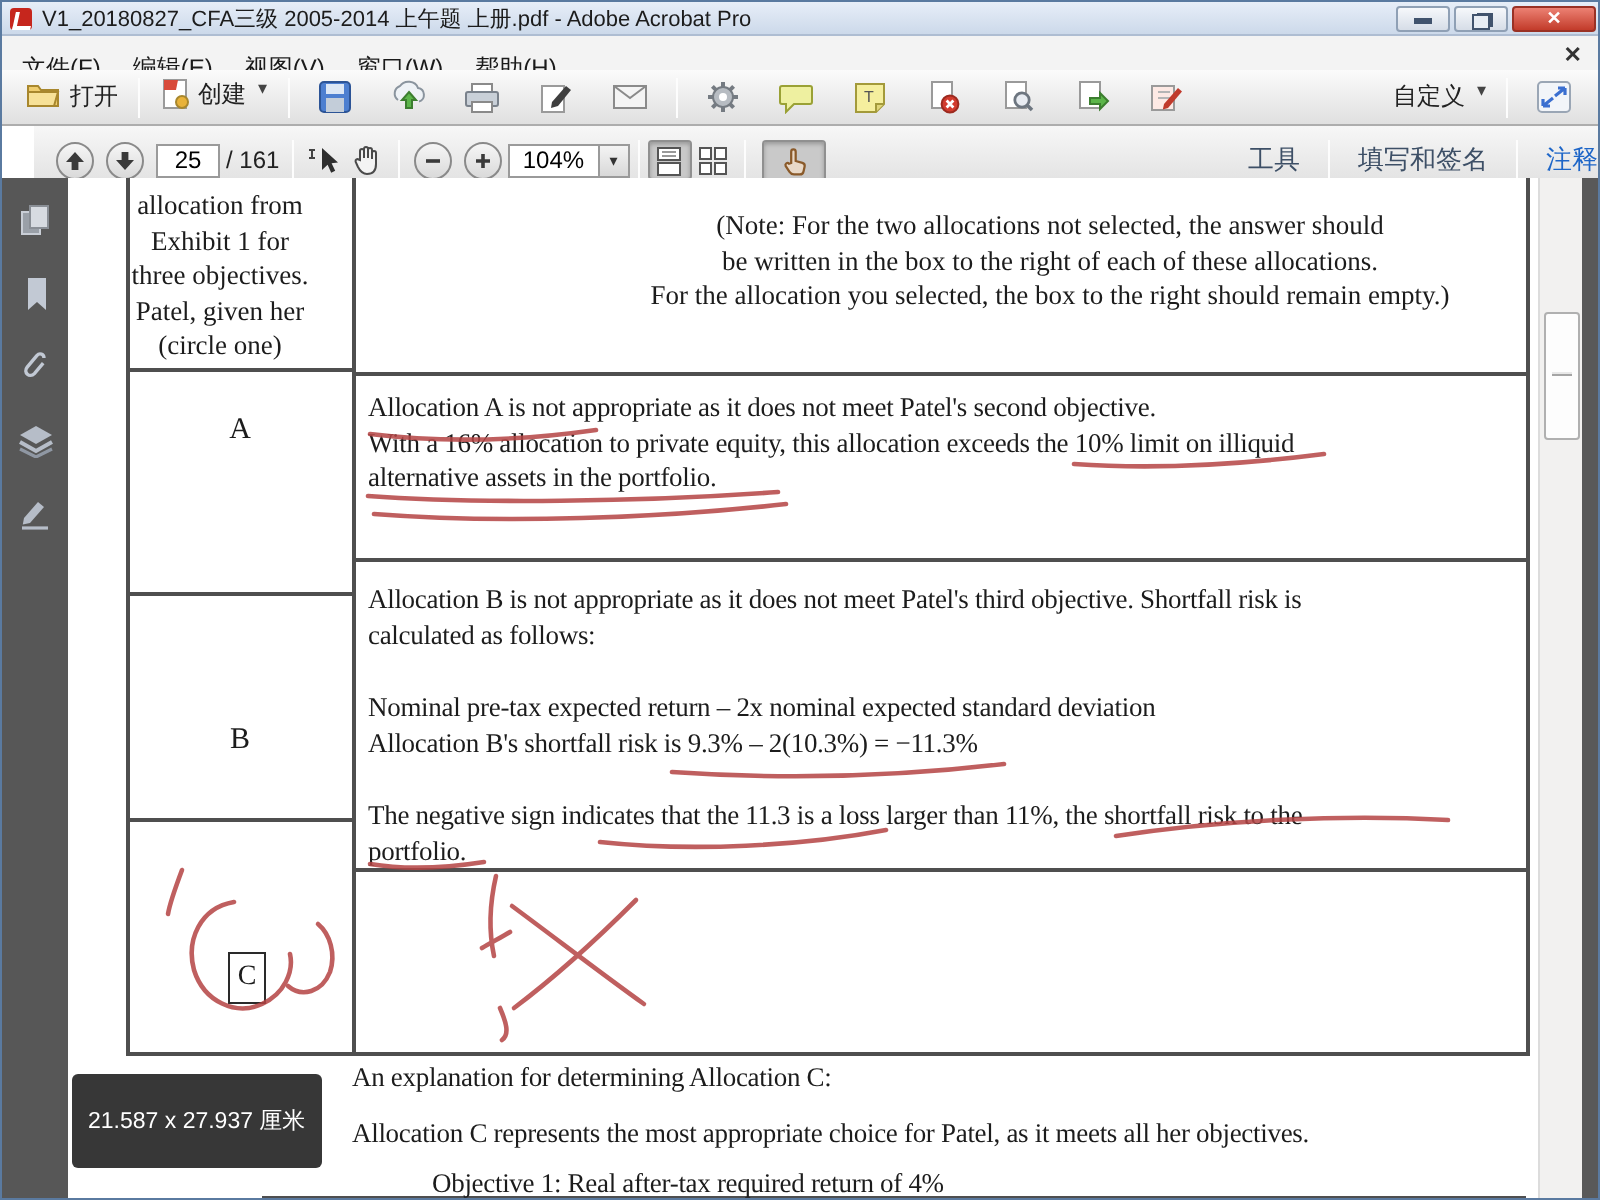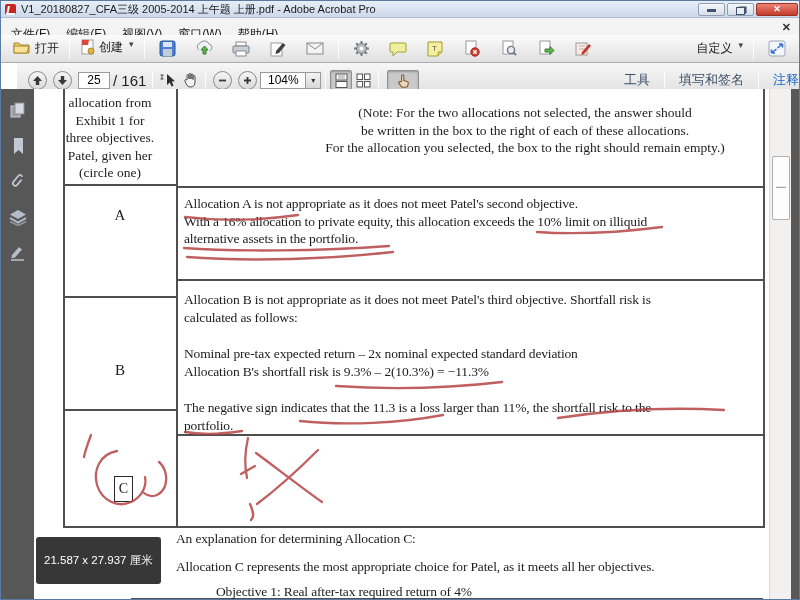--- a/index.html
+++ b/index.html
@@ -43,21 +43,21 @@
   .sep { width:1px; height:20px; background:#b7b7b7; border-right:1px solid #fdfdfd; margin:0 4px; flex:0 0 auto; }
   .dd { font-size:9px; color:#444; margin-left:2px; }
   .circle-btn { width:19px; height:19px; border-radius:50%; border:1px solid #8a8a8a;
     background:linear-gradient(#f6f6f6,#d9d9d9); display:flex; align-items:center; justify-content:center; margin:0 3px; }
   .num-input { width:32px; height:17px; border:1px solid #9a9a9a; background:#fff; font-size:12px;
     text-align:center; font-family:"Liberation Sans", sans-serif; margin:0 3px; }
   .zoom-input { width:46px; height:17px; border:1px solid #9a9a9a; background:#fff; font-size:12px;
     text-align:center; font-family:"Liberation Sans", sans-serif; }
   .zoom-dd { width:15px; height:17px; border:1px solid #9a9a9a; border-left:none;
     background:linear-gradient(#f4f4f4,#d8d8d8); font-size:8px; display:flex; align-items:center; justify-content:center; color:#333; }
-  .page-total { font-size:15px; color:#222; margin-right:2px; white-space:nowrap; }
+  .page-total { font-size:12px; color:#222; margin-right:2px; white-space:nowrap; }
   .viewbtn { width:22px; height:20px; display:flex; align-items:center; justify-content:center; border-radius:2px; }
   .pressed { background:#c9c9c9; border:1px solid #909090; box-shadow:inset 0 1px 2px rgba(0,0,0,.25); }
   .touchbtn { width:32px; height:21px; display:flex; align-items:center; justify-content:center; margin-left:4px; border-radius:2px; }
   .right-tools { margin-left:auto; display:flex; align-items:center; }
   .panel-link { font-size:13px; padding:0 10px; white-space:nowrap; color:#3d4f66; }
   .panel-link.blue { color:#1e66c8; }
 
   
   .sidebar { position:absolute; left:0; top:88px; width:33px; height:512px; background:#575757;
     display:flex; flex-direction:column; align-items:center; }

